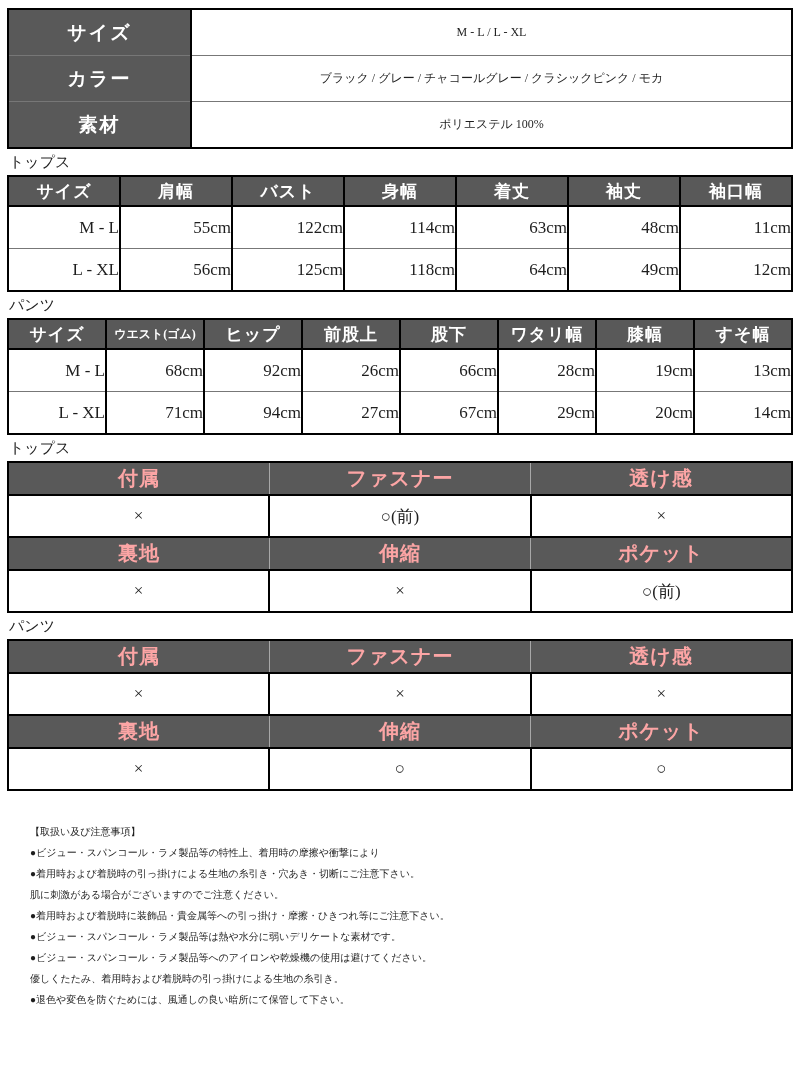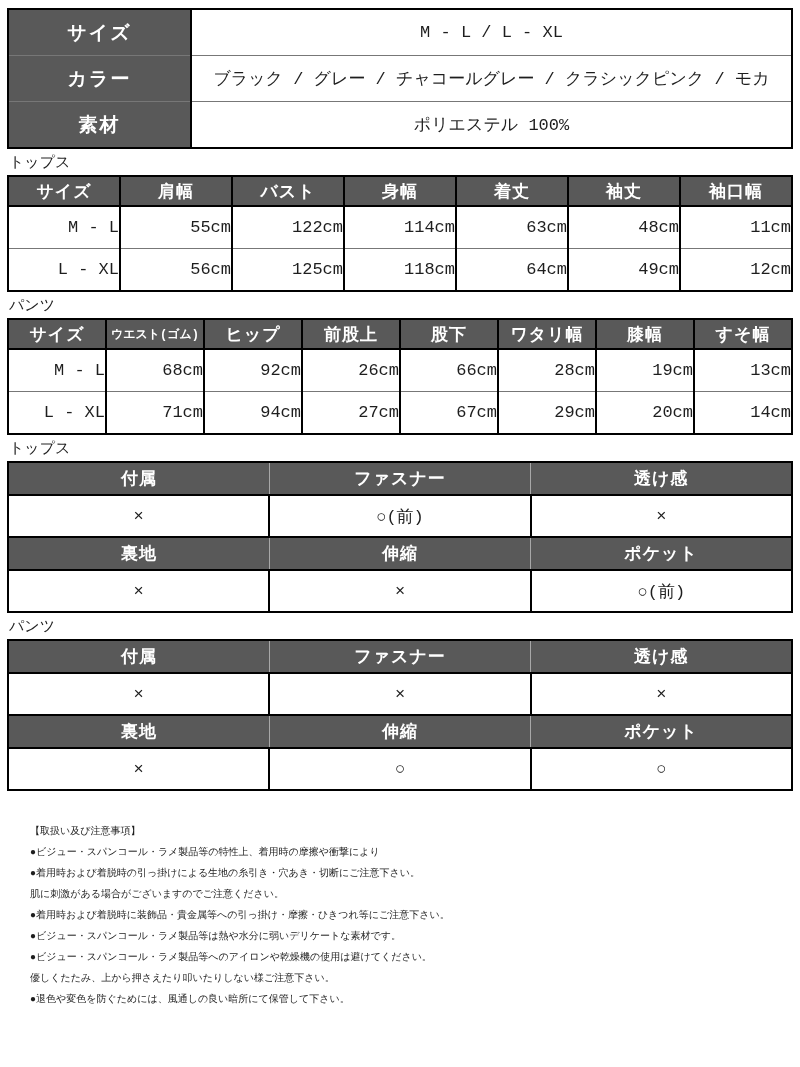--- a/index.html
+++ b/index.html
@@ -1,40 +1,40 @@
 <!DOCTYPE html>
 <html><head>
 <meta charset="utf-8">
 <style>
   html,body{margin:0;padding:0;background:#fff;}
   .page{
     width:800px;height:1067px;box-sizing:border-box;
     padding:8px 7px 0 7px;
-    font-family:Liberation Mono, monospace;
+    font-family:Liberation Serif, serif;
     color:#1e1e1e;overflow:hidden;
   }
   table{border-collapse:collapse;width:786px;table-layout:fixed;}
   th,td{vertical-align:middle;text-align:center;padding:0;}
 
   
   .spec{border:2px solid #000;}
   .spec th,.spec td{border:1px solid #777;border-left:2px solid #000;border-right:2px solid #000;}
   .spec th{width:181px;background:#595959;color:#fff;font-size:19px;font-weight:bold;height:45px;letter-spacing:2px;}
-  .spec td{font-size:17px;height:45px;}
+  .spec td{font-size:12px;height:45px;}
 
   
   .size{border:2px solid #000;}
   .size th,.size td{border:1px solid #777;border-left:2px solid #000;border-right:2px solid #000;}
   .size th{background:#595959;color:#fff;font-size:17px;font-weight:bold;height:28px;border-top:2px solid #000;border-bottom:2px solid #000;letter-spacing:1px;}
   .size td{height:41px;font-size:17px;text-align:right;}
   .pants-size th:nth-child(2){font-size:12px;letter-spacing:0;}
 
   
   .feat{border:2px solid #000;}
-  .feat th{background:#595959;color:#ffffff;font-size:17px;font-weight:bold;height:31px;border-top:2px solid #000;border-bottom:2px solid #000;border-left:1px solid #a8a8a8;border-right:1px solid #a8a8a8;letter-spacing:1px;}
+  .feat th{background:#595959;color:#fca5a5;font-size:20px;font-weight:bold;height:31px;border-top:2px solid #000;border-bottom:2px solid #000;border-left:1px solid #a8a8a8;border-right:1px solid #a8a8a8;letter-spacing:1px;}
   .feat td{height:40px;font-size:17px;border:2px solid #000;}
 
   .sec{font-size:15px;margin:4px 0 3px 2px;}
 
   .care{margin-top:30px;padding-left:23px;font-size:10px;line-height:21px;}
   .care .t{margin-bottom:0px;}
 </style>
 </head>
 <body>
 
@@ -179,17 +179,17 @@
     </table>
 
   <div class="care">
     <div class="t">【取扱い及び注意事項】</div>
     <div>●ビジュー・スパンコール・ラメ製品等の特性上、着用時の摩擦や衝撃により</div>
     <div>●着用時および着脱時の引っ掛けによる生地の糸引き・穴あき・切断にご注意下さい。</div>
     <div>肌に刺激がある場合がございますのでご注意ください。</div>
     <div>●着用時および着脱時に装飾品・貴金属等への引っ掛け・摩擦・ひきつれ等にご注意下さい。</div>
     <div>●ビジュー・スパンコール・ラメ製品等は熱や水分に弱いデリケートな素材です。</div>
     <div>●ビジュー・スパンコール・ラメ製品等へのアイロンや乾燥機の使用は避けてください。</div>
-    <div>優しくたたみ、上から押さえたり叩いたりしない様ご注意下さい。</div>
+    <div>優しくたたみ、着用時および着脱時の引っ掛けによる生地の糸引き。</div>
     <div>●退色や変色を防ぐためには、風通しの良い暗所にて保管して下さい。</div>
   </div>
 
 </div>
 
 </body></html>

